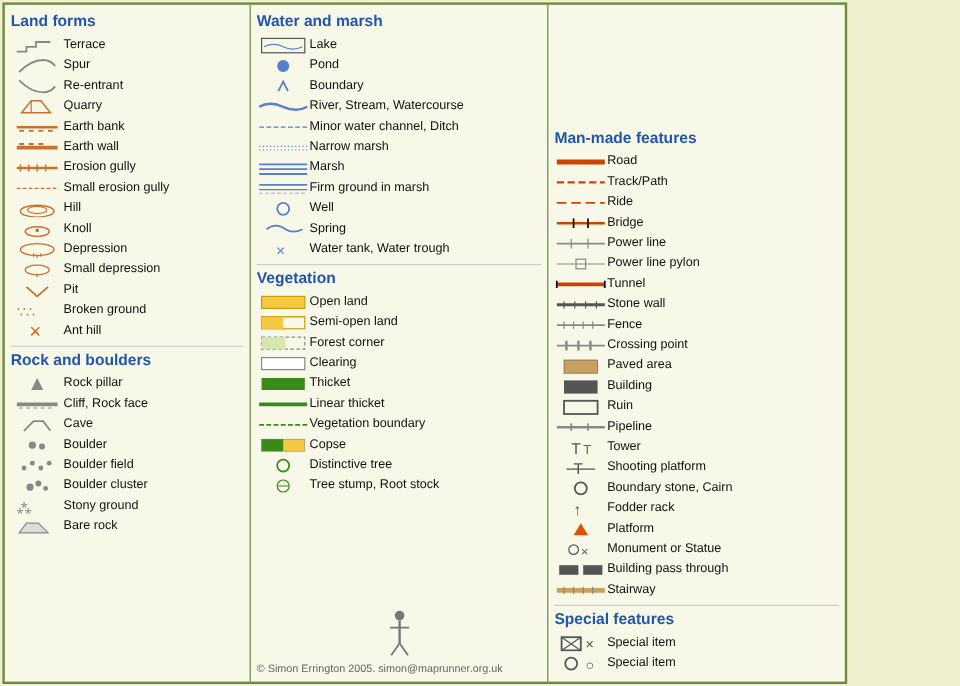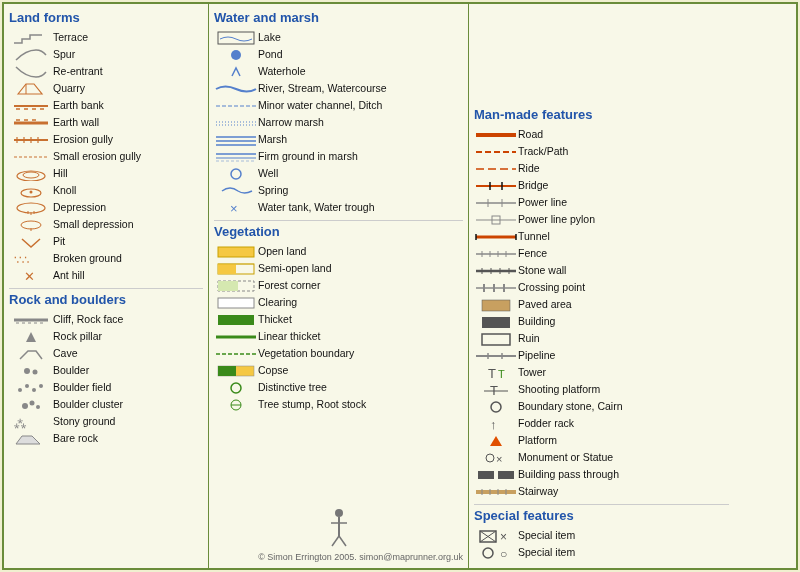--- a/index.html
+++ b/index.html
@@ -5,21 +5,21 @@
     * { margin: 0; padding: 0; box-sizing: border-box; }
     body {
       font-family: Arial, sans-serif;
       font-size: 11px;
       background: #f0f0d0;
       width: 800px;
       height: 572px;
       overflow: hidden;
     }
     .outer-border {
-      width: 796px;
+      width: 704px;
       height: 568px;
       margin: 2px;
       border: 2px solid #6a8c3a;
       background: #f8f8e8;
       display: flex;
       flex-direction: row;
     }
     .column {
       display: flex;
       flex-direction: column;
@@ -58,21 +58,21 @@
       line-height: 1.3;
     }
     .divider {
       height: 1px;
       background: #ccc;
       margin: 3px 0;
     }
     .footer-text {
       font-size: 9px;
       color: #666;
-      text-align: right;
+      text-align: left;
       margin-top: auto;
       padding-top: 4px;
     }
   </style>
 </head>
 <body>
 
 <div class="outer-border">
 
   <div class="column" style="max-width:205px;">
@@ -213,44 +213,44 @@
         <svg width="38" height="14">
           <text x="12" y="12" font-size="13" fill="#c87030">✕</text>
         </svg>
       </div>
       <div class="label-cell">Ant hill</div>
     </div>
 
     <div class="divider"></div>
     <div class="section-title">Rock and boulders</div>
 
+    <div class="item-row">
+      <div class="symbol-cell">
+        <svg width="38" height="14">
+          <polygon points="19,2 24,12 14,12" fill="#888"></polygon>
+        </svg>
+      </div>
+      <div class="label-cell">Rock pillar</div>
+    </div>
     <div class="item-row">
       <div class="symbol-cell">
         <svg width="38" height="14">
           <line x1="2" y1="7" x2="36" y2="7" stroke="#888" stroke-width="3"></line>
           <line x1="4" y1="10" x2="7" y2="10" stroke="#888" stroke-width="1"></line>
           <line x1="10" y1="10" x2="13" y2="10" stroke="#888" stroke-width="1"></line>
           <line x1="16" y1="10" x2="19" y2="10" stroke="#888" stroke-width="1"></line>
           <line x1="22" y1="10" x2="25" y2="10" stroke="#888" stroke-width="1"></line>
           <line x1="28" y1="10" x2="31" y2="10" stroke="#888" stroke-width="1"></line>
         </svg>
       </div>
       <div class="label-cell">Cliff, Rock face</div>
     </div>
     <div class="item-row">
       <div class="symbol-cell">
         <svg width="38" height="14">
-          <polygon points="19,2 24,12 14,12" fill="#888"></polygon>
-        </svg>
-      </div>
-      <div class="label-cell">Rock pillar</div>
-    </div>
-    <div class="item-row">
-      <div class="symbol-cell">
-        <svg width="38" height="14">
           <path d="M8,12 L16,4 L24,4 L30,12" fill="none" stroke="#888" stroke-width="1.5"></path>
         </svg>
       </div>
       <div class="label-cell">Cave</div>
     </div>
     <div class="item-row">
       <div class="symbol-cell">
         <svg width="38" height="14">
           <circle cx="15" cy="7" r="3" fill="#888"></circle>
           <circle cx="23" cy="8" r="2.5" fill="#888"></circle>
@@ -316,21 +316,21 @@
         </svg>
       </div>
       <div class="label-cell">Pond</div>
     </div>
     <div class="item-row">
       <div class="symbol-cell">
         <svg width="44" height="16">
           <path d="M18,12 L22,4 L26,12" fill="none" stroke="#5580cc" stroke-width="1.5"></path>
         </svg>
       </div>
-      <div class="label-cell">Waterhole</div>
+      <div class="label-cell">Boundary</div>
     </div>
     <div class="item-row">
       <div class="symbol-cell">
         <svg width="44" height="16">
           <path d="M2,8 Q11,3 22,8 Q33,13 42,8" fill="none" stroke="#5580cc" stroke-width="2"></path>
         </svg>
       </div>
       <div class="label-cell">River, Stream, Watercourse</div>
     </div>
     <div class="item-row">
@@ -560,44 +560,44 @@
           <line x1="2" y1="7" x2="42" y2="7" stroke="#cc4400" stroke-width="3"></line>
           <line x1="2" y1="4" x2="2" y2="10" stroke="#111" stroke-width="1.5"></line>
           <line x1="42" y1="4" x2="42" y2="10" stroke="#111" stroke-width="1.5"></line>
         </svg>
       </div>
       <div class="label-cell">Tunnel</div>
     </div>
     <div class="item-row">
       <div class="symbol-cell">
         <svg width="44" height="14">
+          <line x1="2" y1="7" x2="42" y2="7" stroke="#555" stroke-width="2.5"></line>
+          <line x1="8" y1="4" x2="8" y2="10" stroke="#555" stroke-width="1"></line>
+          <line x1="17" y1="4" x2="17" y2="10" stroke="#555" stroke-width="1"></line>
+          <line x1="26" y1="4" x2="26" y2="10" stroke="#555" stroke-width="1"></line>
+          <line x1="35" y1="4" x2="35" y2="10" stroke="#555" stroke-width="1"></line>
+        </svg>
+      </div>
+      <div class="label-cell">Stone wall</div>
+    </div>
+    <div class="item-row">
+      <div class="symbol-cell">
+        <svg width="44" height="14">
           <line x1="2" y1="7" x2="42" y2="7" stroke="#888" stroke-width="1.5"></line>
           <line x1="8" y1="4" x2="8" y2="10" stroke="#888" stroke-width="1"></line>
           <line x1="16" y1="4" x2="16" y2="10" stroke="#888" stroke-width="1"></line>
           <line x1="24" y1="4" x2="24" y2="10" stroke="#888" stroke-width="1"></line>
           <line x1="32" y1="4" x2="32" y2="10" stroke="#888" stroke-width="1"></line>
         </svg>
       </div>
       <div class="label-cell">Fence</div>
     </div>
     <div class="item-row">
       <div class="symbol-cell">
         <svg width="44" height="14">
-          <line x1="2" y1="7" x2="42" y2="7" stroke="#555" stroke-width="2.5"></line>
-          <line x1="8" y1="4" x2="8" y2="10" stroke="#555" stroke-width="1"></line>
-          <line x1="17" y1="4" x2="17" y2="10" stroke="#555" stroke-width="1"></line>
-          <line x1="26" y1="4" x2="26" y2="10" stroke="#555" stroke-width="1"></line>
-          <line x1="35" y1="4" x2="35" y2="10" stroke="#555" stroke-width="1"></line>
-        </svg>
-      </div>
-      <div class="label-cell">Stone wall</div>
-    </div>
-    <div class="item-row">
-      <div class="symbol-cell">
-        <svg width="44" height="14">
           <line x1="2" y1="7" x2="42" y2="7" stroke="#888" stroke-width="1.5"></line>
           <line x1="10" y1="3" x2="10" y2="11" stroke="#888" stroke-width="2"></line>
           <line x1="20" y1="3" x2="20" y2="11" stroke="#888" stroke-width="2"></line>
           <line x1="30" y1="3" x2="30" y2="11" stroke="#888" stroke-width="2"></line>
         </svg>
       </div>
       <div class="label-cell">Crossing point</div>
     </div>
     <div class="item-row">
       <div class="symbol-cell">

